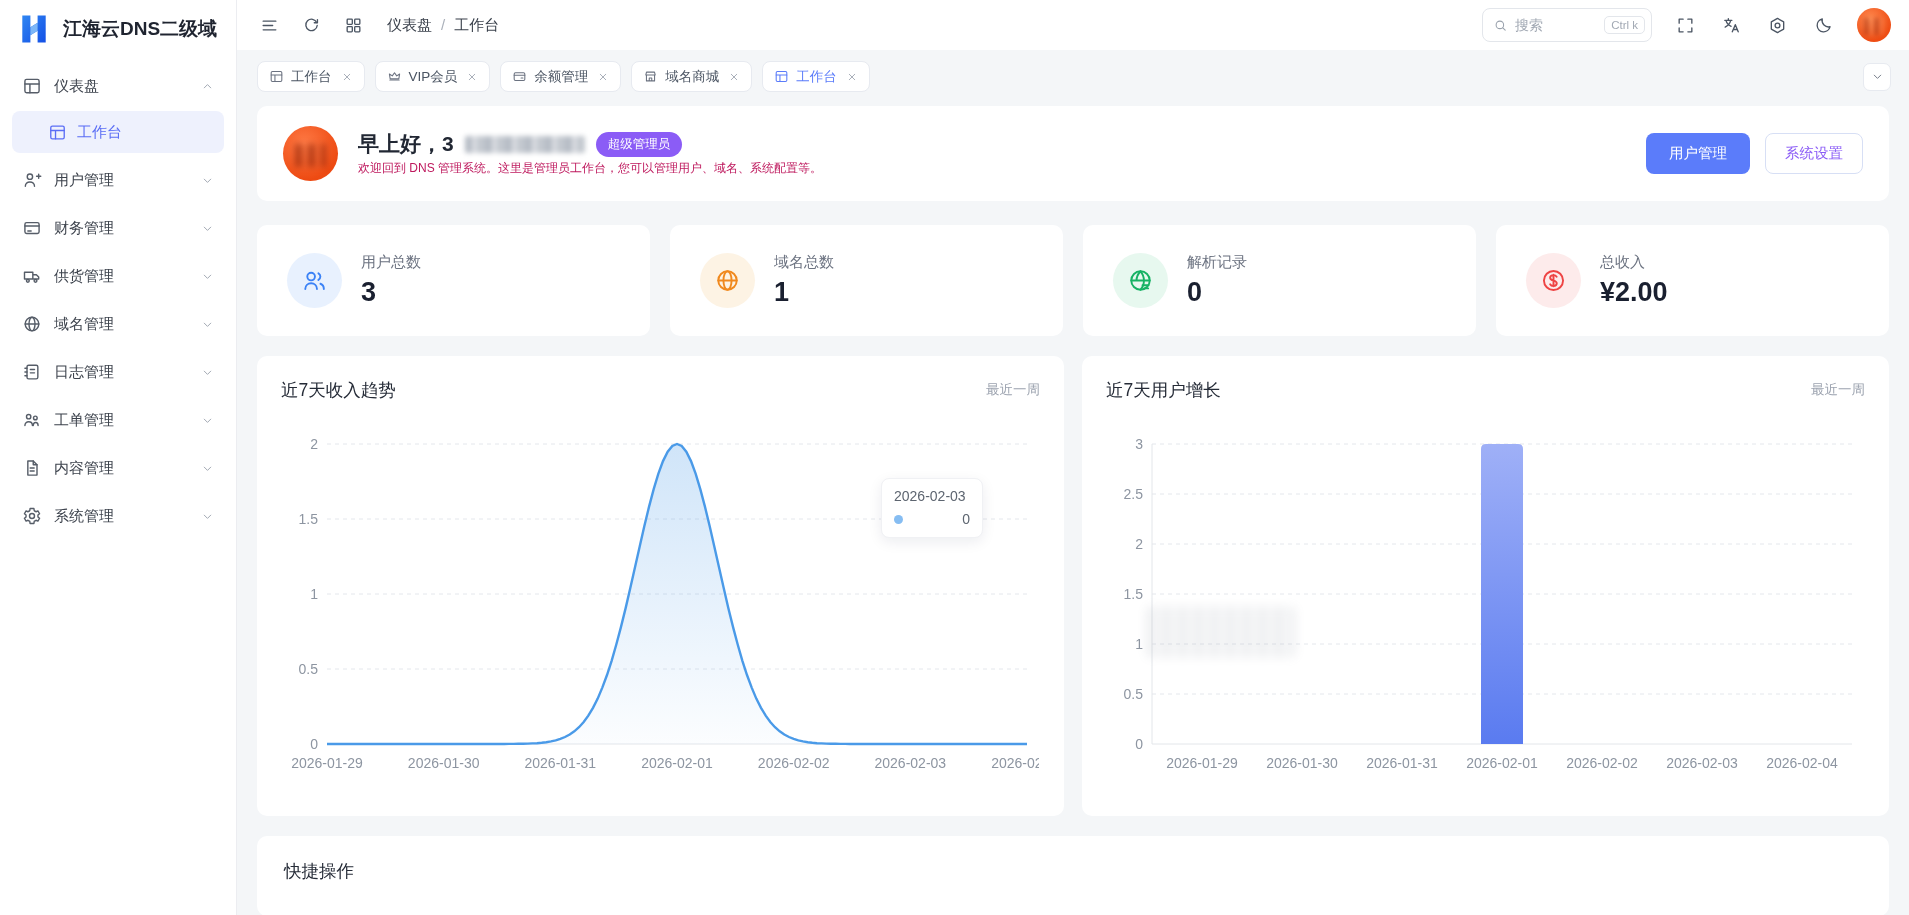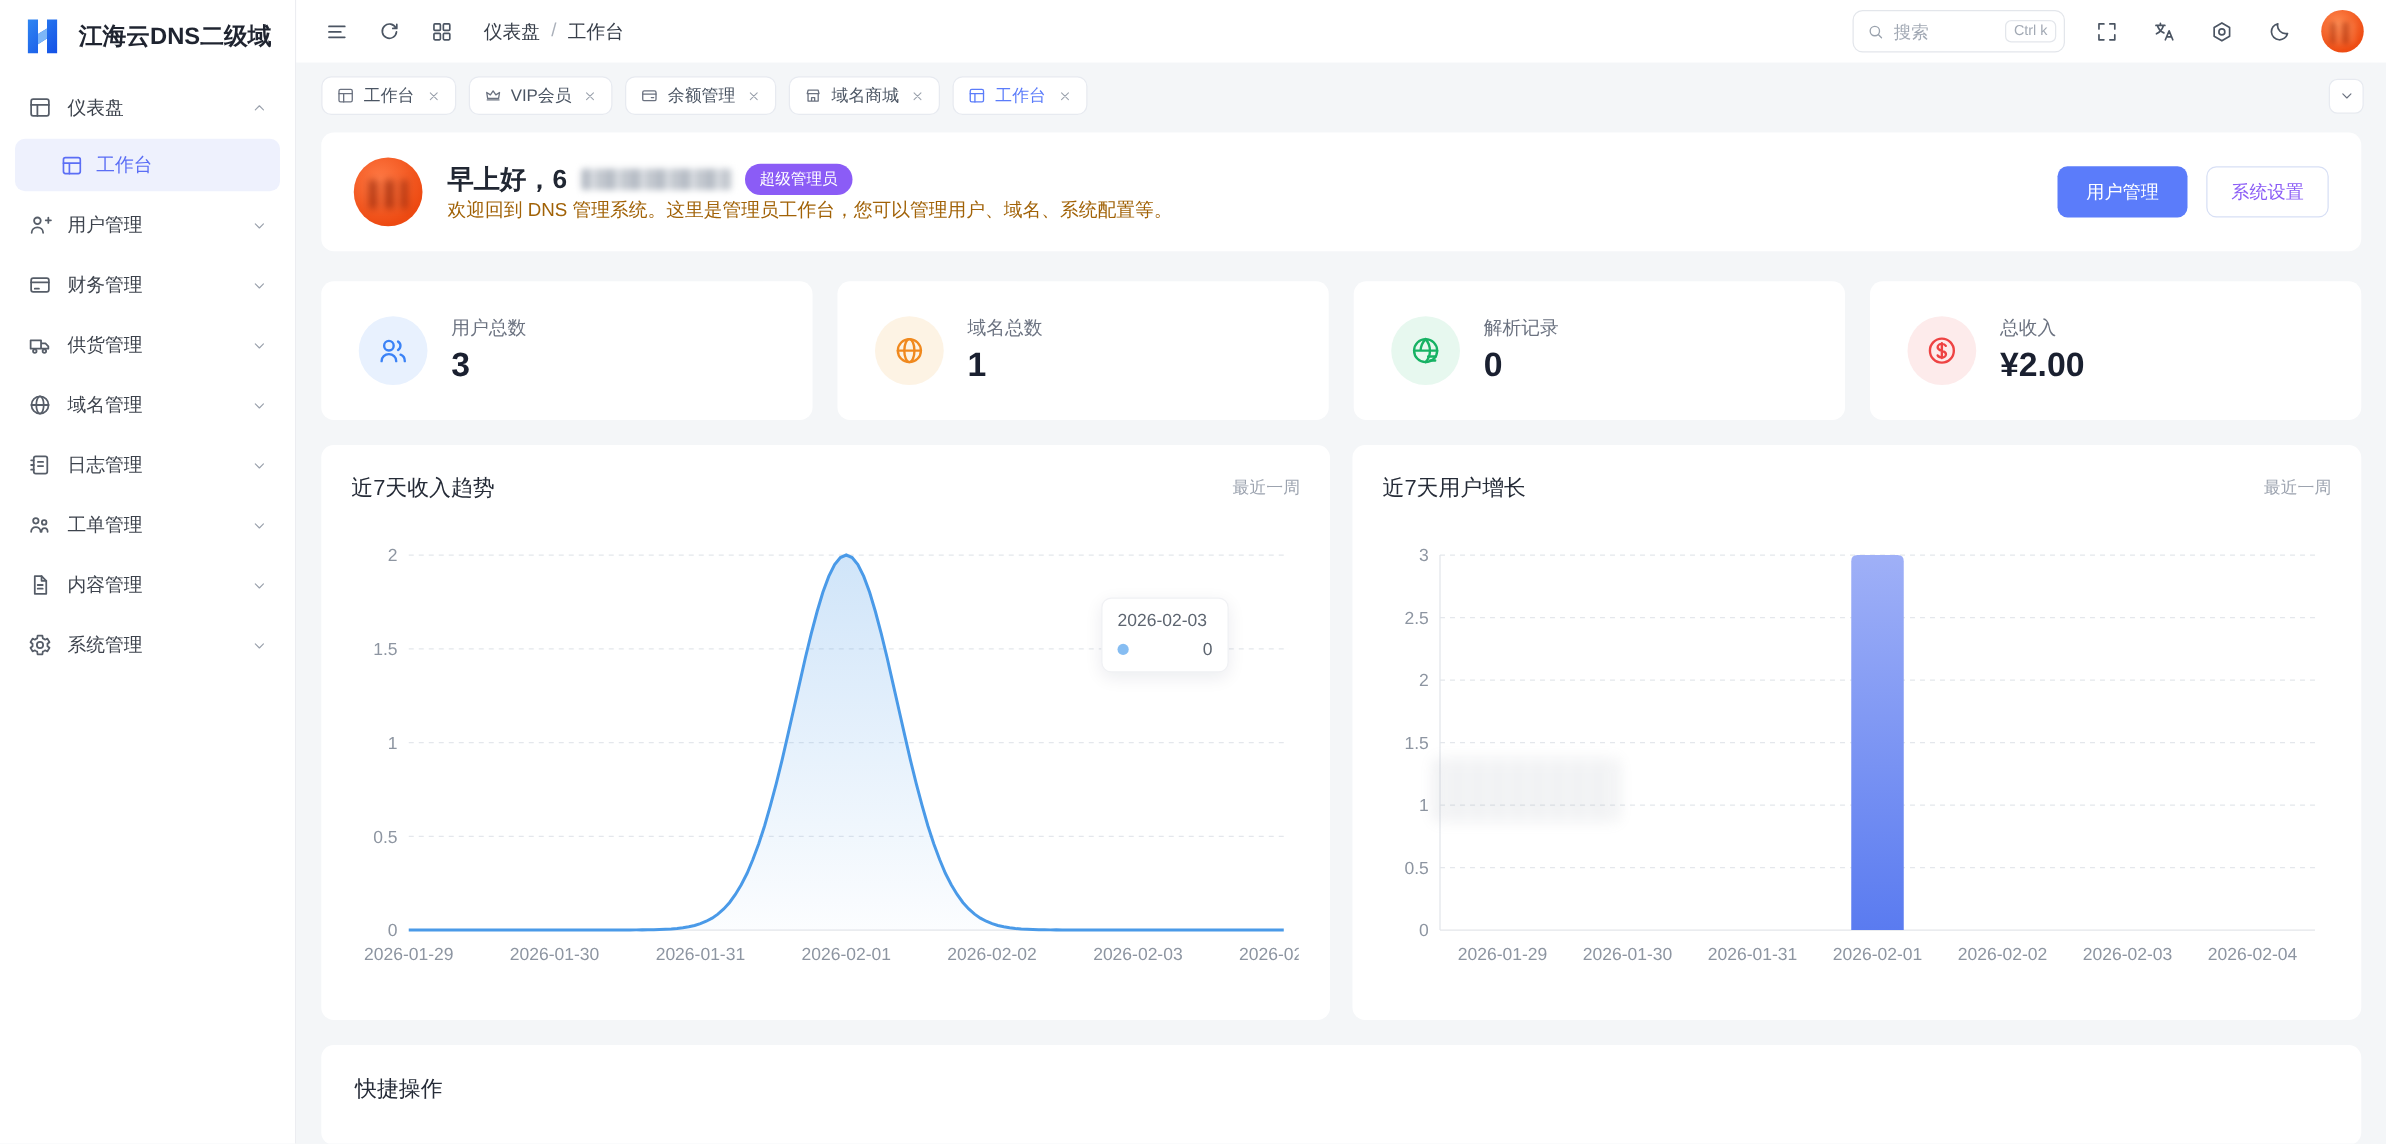--- a/index.html
+++ b/index.html
@@ -48,21 +48,21 @@
 
   
   .content{flex:1;padding:8px 20px 0;overflow:hidden}
   .welcome{background:#fff;border-radius:10px;padding:20px 26px;display:flex;align-items:center;gap:20px}
   .w-avatar{width:55px;height:55px;border-radius:50%;background:radial-gradient(circle at 38% 32%,#ff7a45,#ed4a12 72%);position:relative;overflow:hidden;flex:none}
   .w-avatar::after{content:"";position:absolute;inset:32% 22% 26%;background:repeating-linear-gradient(90deg,rgba(135,30,5,.6) 0 7px,rgba(240,110,60,.25) 7px 13px);filter:blur(3px)}
   .w-title-row{display:flex;align-items:center;gap:11px}
   .w-title{font-size:21px;font-weight:700;color:#212733}
   .blur-name{width:120px;height:17px;border-radius:2px;background:repeating-linear-gradient(90deg,#b6bcc5 0 7px,#dadde2 7px 12px,#c3c8cf 12px 20px);filter:blur(2.5px)}
   .badge{background:#8b5cf6;color:#fff;font-size:12.5px;padding:4px 12px;border-radius:999px;white-space:nowrap}
-  .w-sub{font-size:15px;color:#a16207;margin-top:2px}
+  .w-sub{font-size:12px;color:#be185d;margin-top:2px}
   .w-actions{margin-left:auto;display:flex;gap:15px}
   .btn-primary{background:#5b7cfa;color:#fff;border:none;border-radius:8px;padding:10px 23px;font-size:14.5px;cursor:pointer}
   .btn-ghost{background:#fff;color:#8b5cf6;border:1px solid #d7dff5;border-radius:8px;padding:10px 19px;font-size:14.5px;cursor:pointer}
 
   .stats{display:flex;gap:20px;margin-top:24px}
   .stat-card{flex:1;background:#fff;border-radius:10px;padding:28px 30px;display:flex;align-items:center;gap:19px}
   .stat-ic{width:55px;height:55px;border-radius:50%;display:flex;align-items:center;justify-content:center;font-size:27px;flex:none}
   .stat-label{font-size:15px;color:#6b7280}
   .stat-value{font-size:27px;font-weight:700;color:#1a2030;margin-top:5px}
 
@@ -398,21 +398,21 @@
         </span>
       </button>
   </div>
 
   <div class="content">
 
     <section class="welcome">
       <div class="w-avatar"></div>
       <div>
         <div class="w-title-row">
-          <span class="w-title">早上好，6</span>
+          <span class="w-title">早上好，3</span>
           <span class="blur-name"></span>
           <span class="badge">超级管理员</span>
         </div>
         <div class="w-sub">欢迎回到 DNS 管理系统。这里是管理员工作台，您可以管理用户、域名、系统配置等。</div>
       </div>
       <div class="w-actions">
         <button class="btn-primary">用户管理</button>
         <button class="btn-ghost">系统设置</button>
       </div>
     </section>

